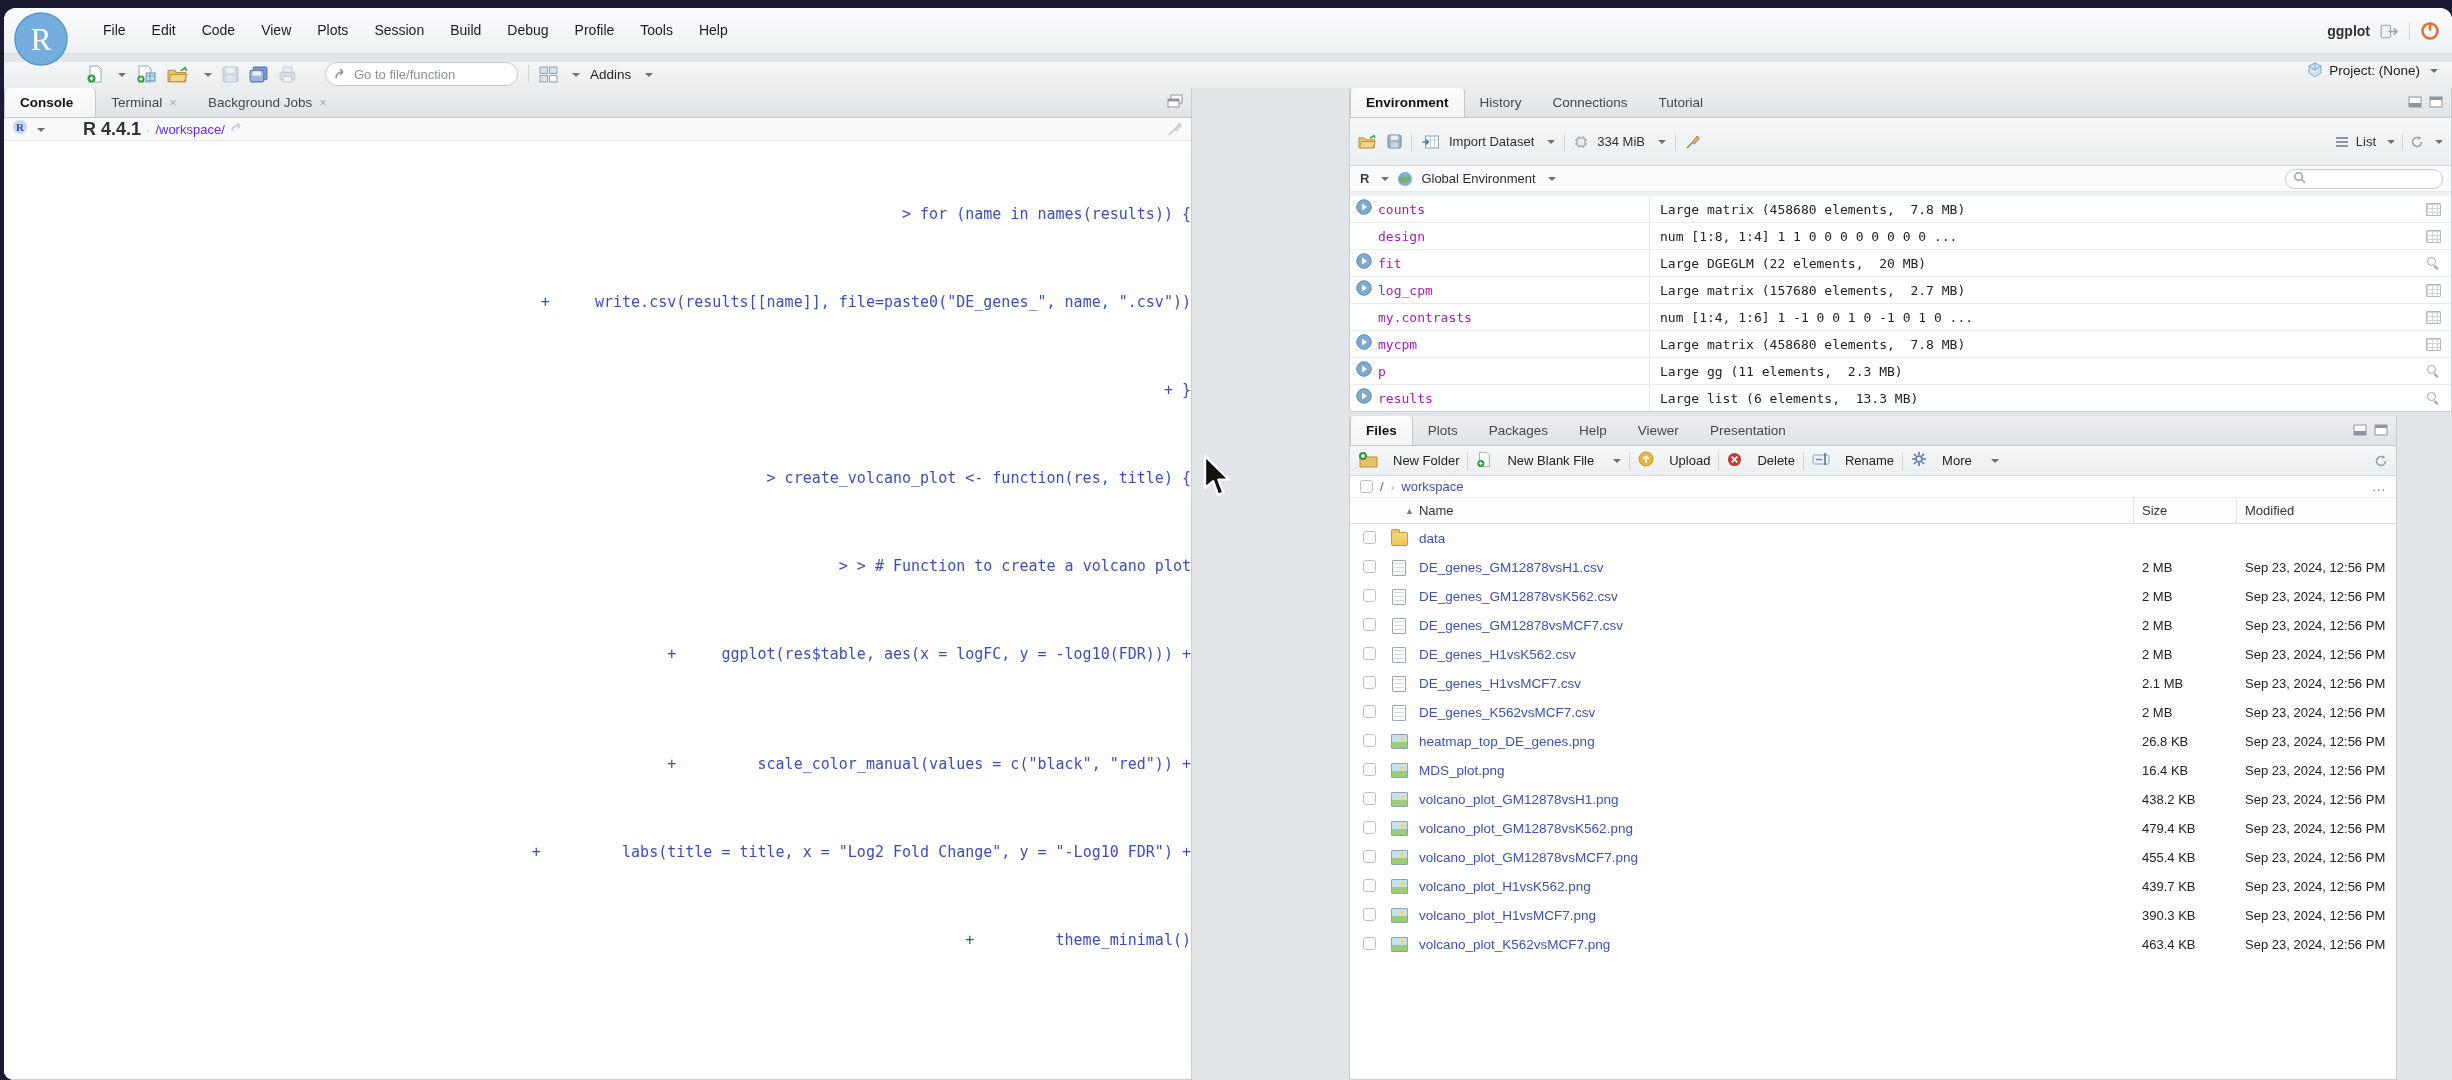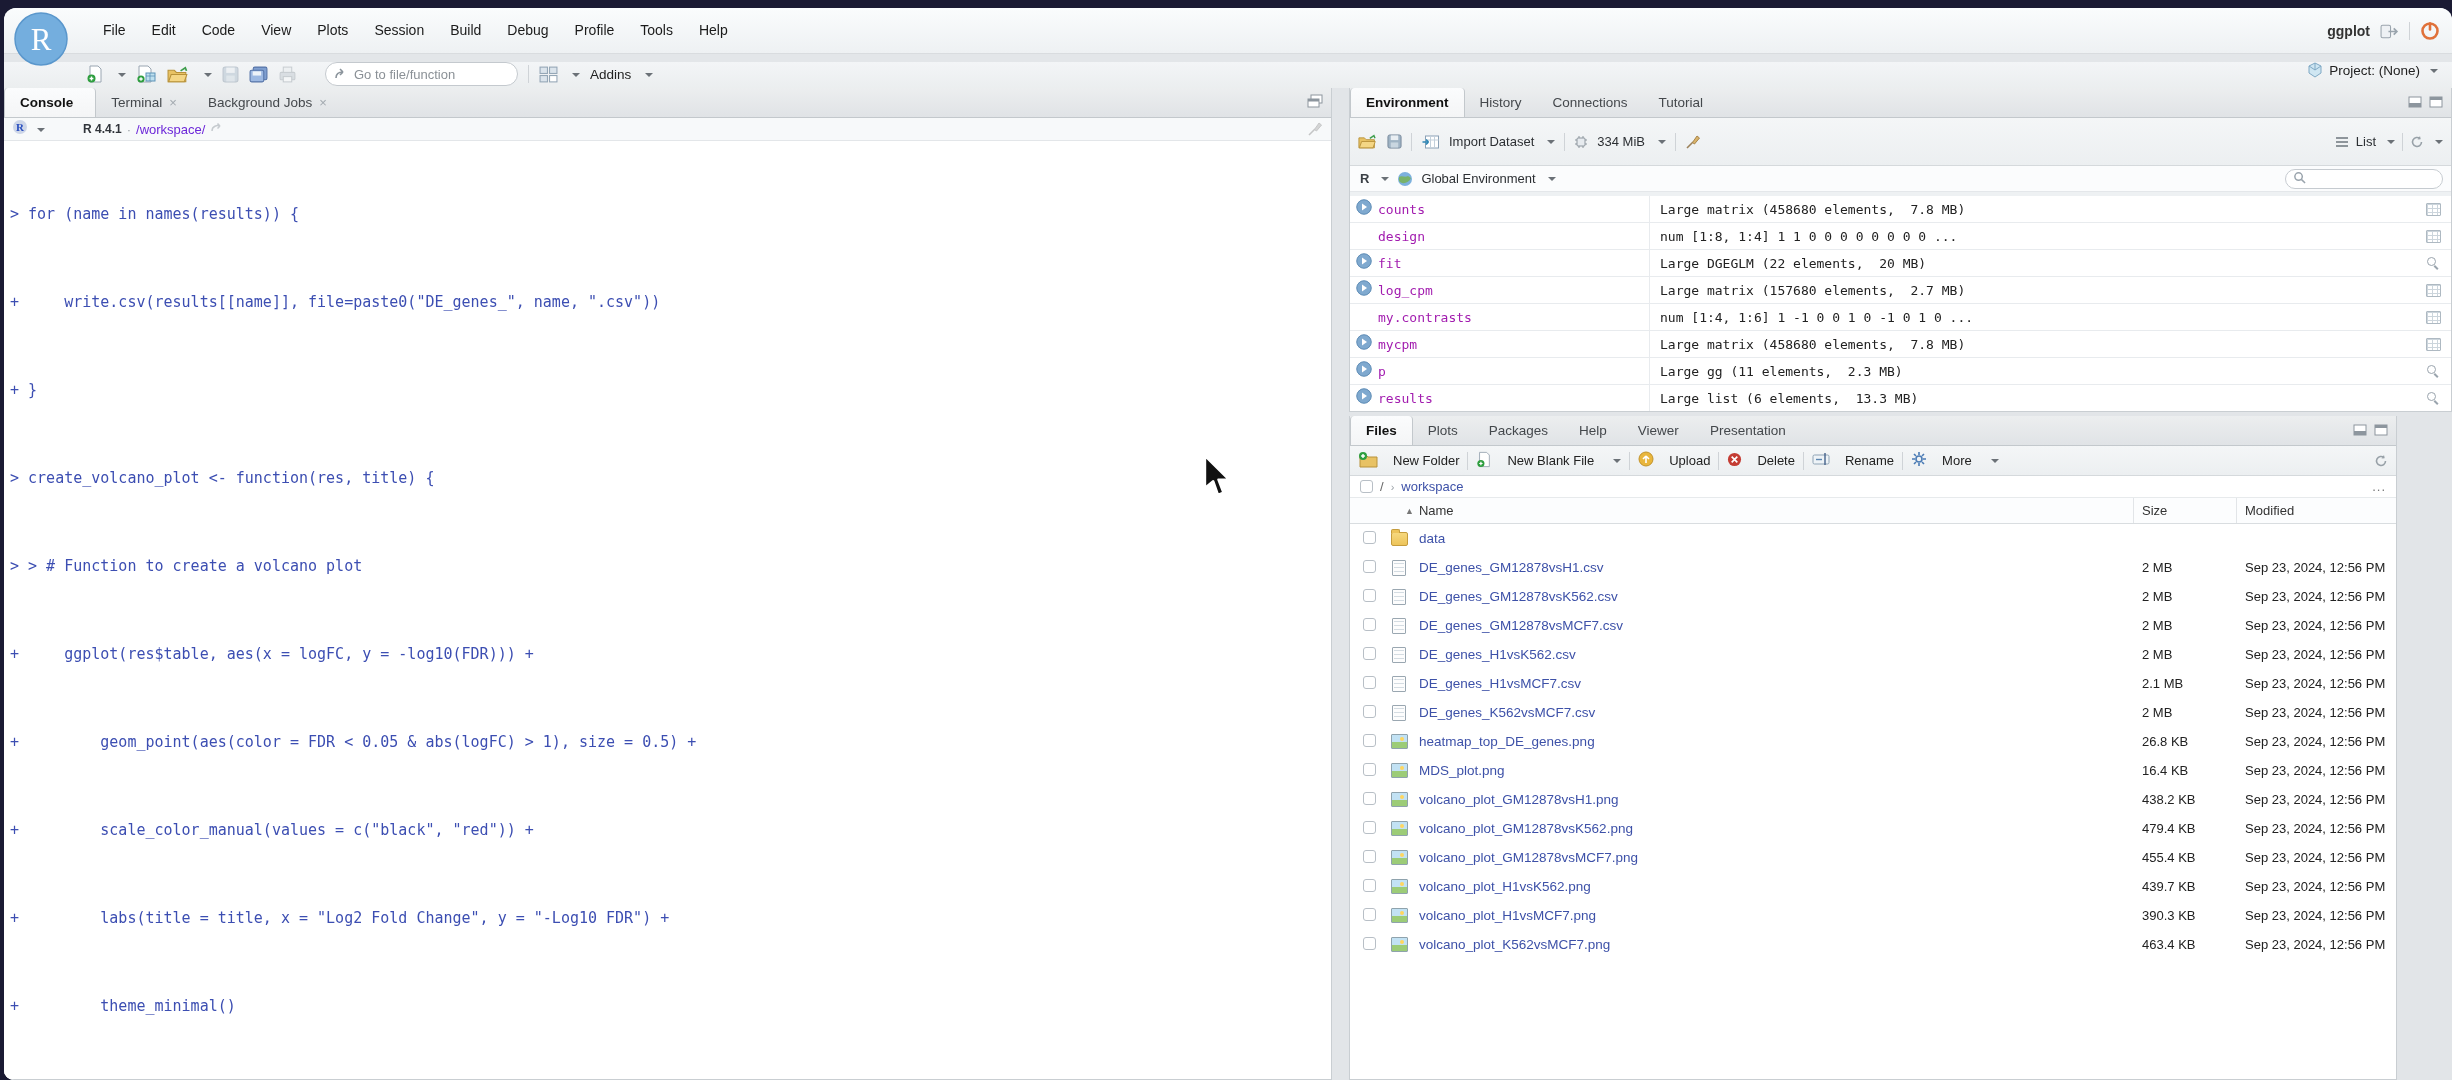--- a/index.html
+++ b/index.html
@@ -41,24 +41,24 @@
   .tabbar { height:30px; background:linear-gradient(#eceeef,#e0e3e6); border-bottom:1px solid #c3c8cc;
             display:flex; align-items:stretch; position:relative; }
   .tab { display:flex; align-items:center; gap:7px; padding:0 15px; font-size:13.5px; font-weight:500;
          color:#44484c; cursor:default; border-right:1px solid transparent; }
   .tab.active { background:linear-gradient(#fbfcfd,#f4f5f6); border-left:1px solid #c3c8cc;
                 border-right:1px solid #c3c8cc; border-radius:4px 4px 0 0; color:#111; font-weight:600; }
   .tab .close-x { color:#a2a9af; font-size:13px; line-height:1; }
   .pane-btns { position:absolute; right:8px; top:0; height:30px; display:flex; align-items:center; gap:7px; }
 
   
-  #console-pane { left:0; top:0; width:1328px; bottom:0; border-left:none; }
+  #console-pane { left:0; top:0; width:1188px; bottom:0; border-left:none;text-align:right; }
   .console-sub { height:23px; background:#f7f9fa; border-bottom:1px solid #e3e6e9;
                  display:flex; align-items:center; gap:5px; padding:0 8px; position:relative; }
-  .rver-text { font-size:12px; color:#30343a; font-weight:600;padding-left:33px; }
+  .rver-text { font-size:18px; color:#30343a; font-weight:600;padding-left:33px; }
   .rver-dir { font-size:13px; color:#6d28d9; }
   .rver-dot { color:#9aa0a6; font-size:13px; }
   .console-broom { position:absolute; right:8px; top:3px; opacity:.45; }
   .console-body { position:absolute; top:54px; bottom:0; left:0; right:0; overflow:hidden; background:#fff; }
   .console-pre { margin:-5px 0 0 6px; font-family:"DejaVu Sans Mono",monospace; font-size:15px; line-height:22px; white-space:pre; }
   .cline.in { color:#3c4eb2; }
 
   
   #env-pane   { left:1345px; top:0; width:1103px; height:324px; }
   #files-pane { left:1345px; top:328px; width:1048px; bottom:0; }
@@ -336,21 +336,20 @@
             <div class="cline in">+     write.csv(results[[name]], file=paste0("DE_genes_", name, ".csv"))</div>
           
             <div class="cline in">+ }</div>
           
             <div class="cline in">&gt; create_volcano_plot &lt;- function(res, title) {</div>
           
             <div class="cline in">&gt; &gt; # Function to create a volcano plot</div>
           
             <div class="cline in">+     ggplot(res$table, aes(x = logFC, y = -log10(FDR))) +</div>
           
-            <div class="cline in">+         geom_point(aes(color = FDR &lt; 0.05 &amp; abs(logFC) &gt; 1), size = 0.5) +</div>
           
             <div class="cline in">+         scale_color_manual(values = c("black", "red")) +</div>
           
             <div class="cline in">+         labs(title = title, x = "Log2 Fold Change", y = "-Log10 FDR") +</div>
           
             <div class="cline in">+         theme_minimal()</div>
           
             
           
             

